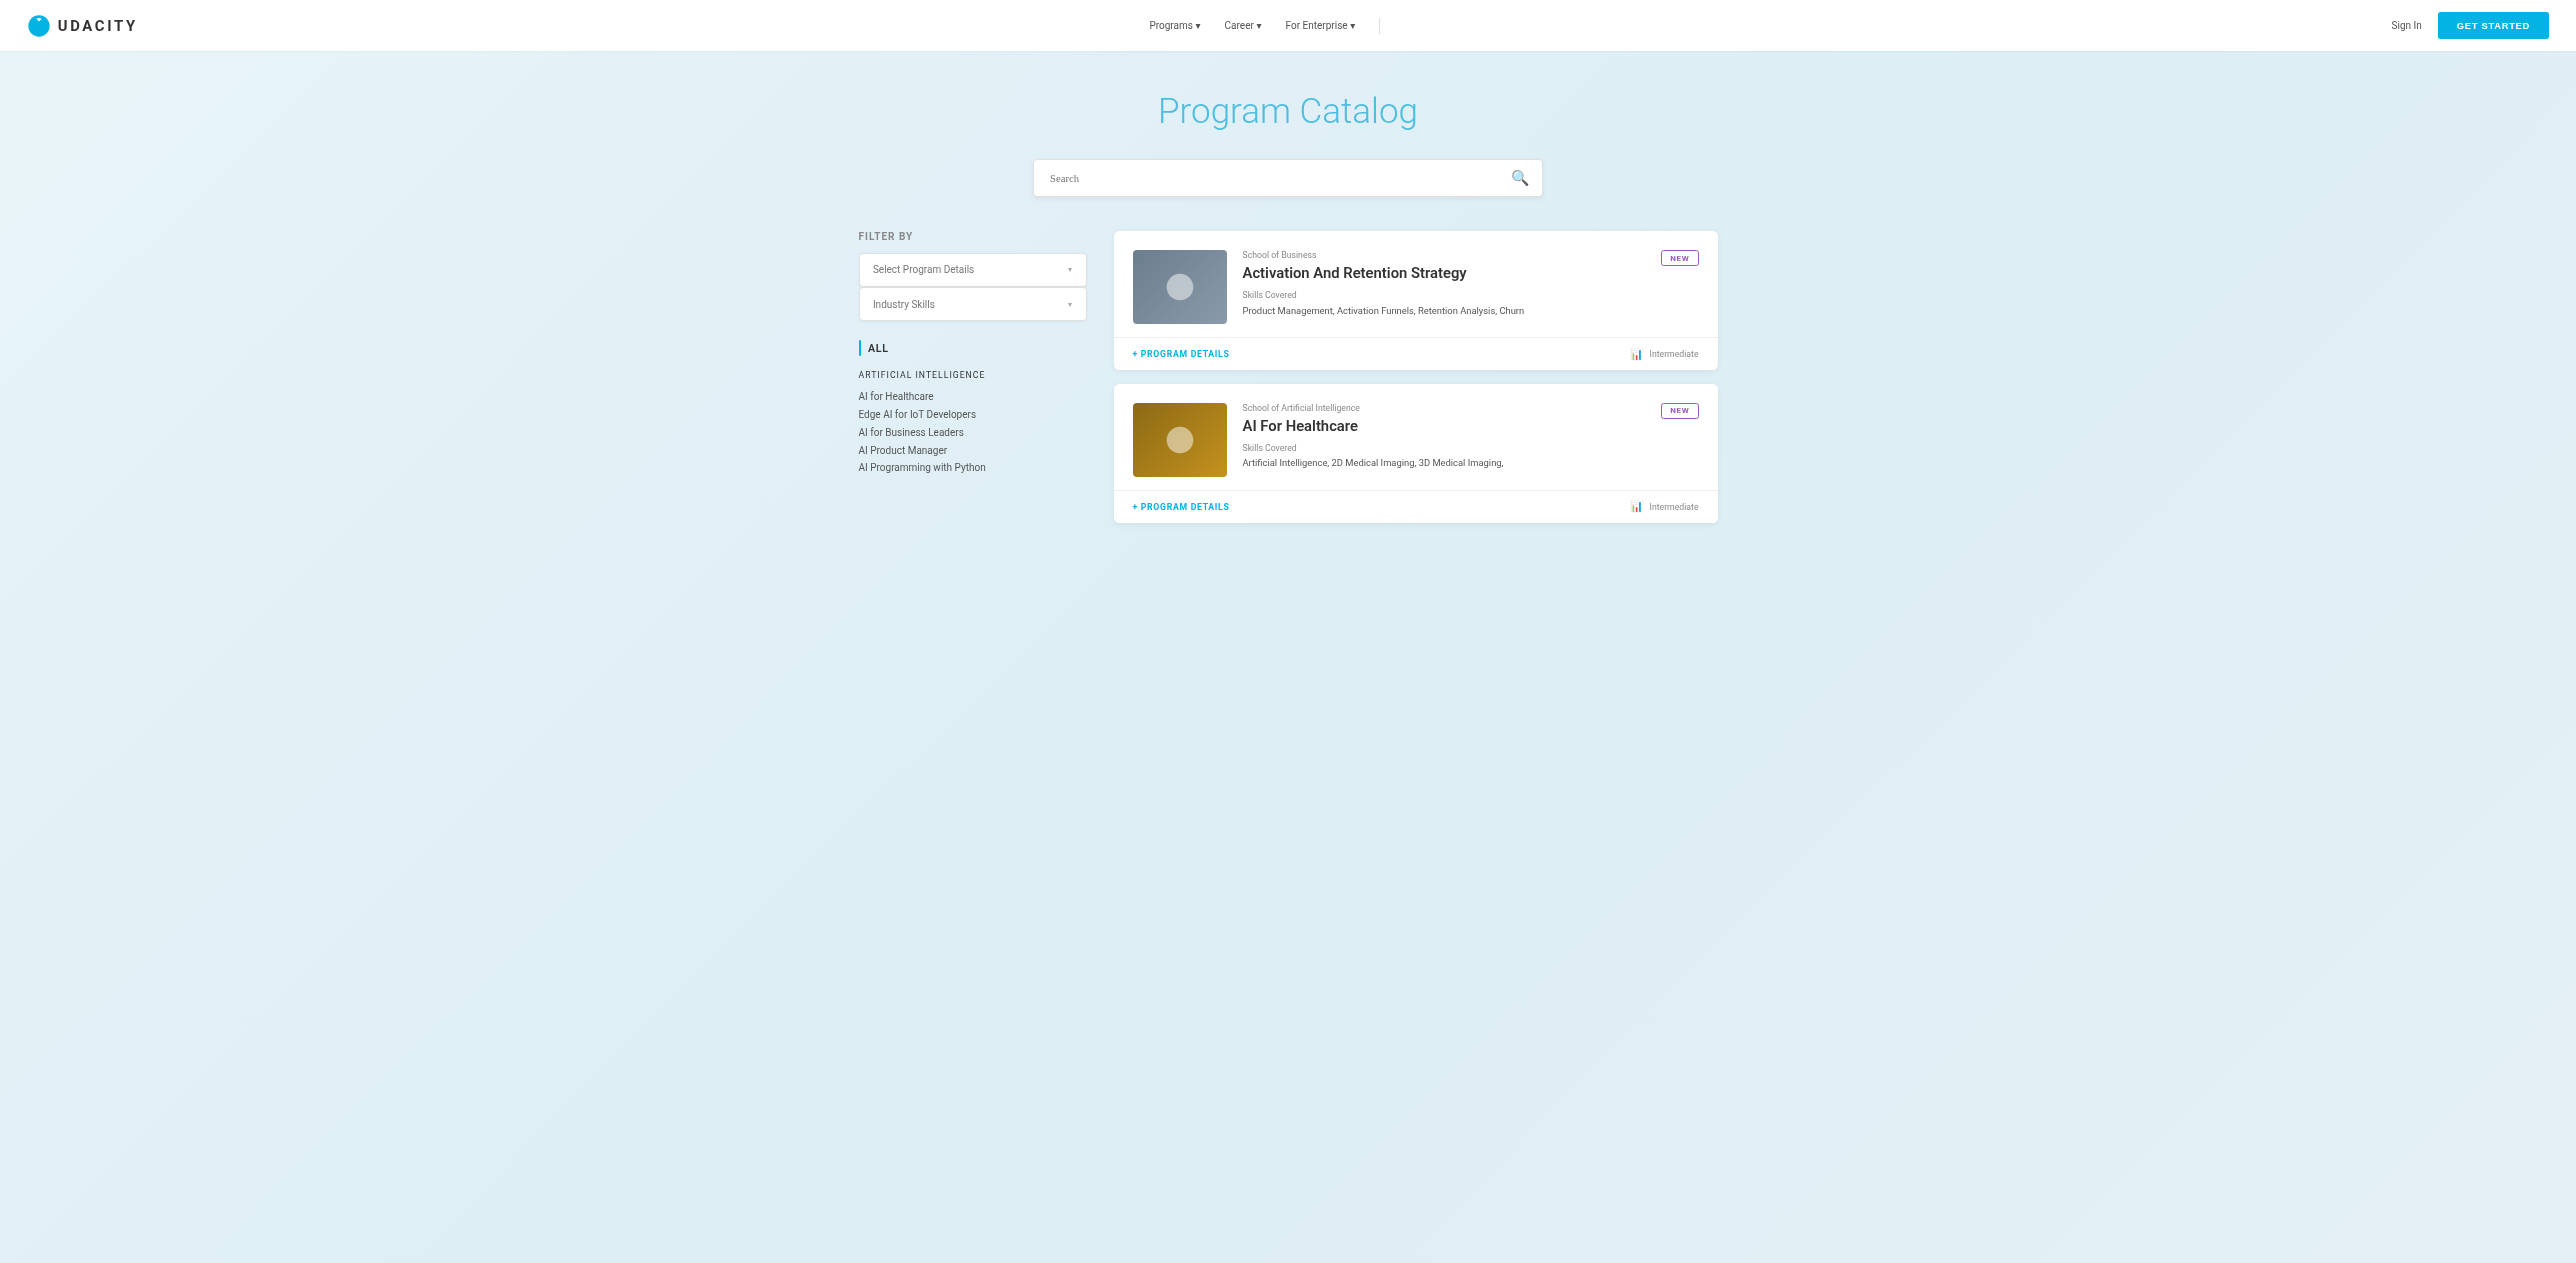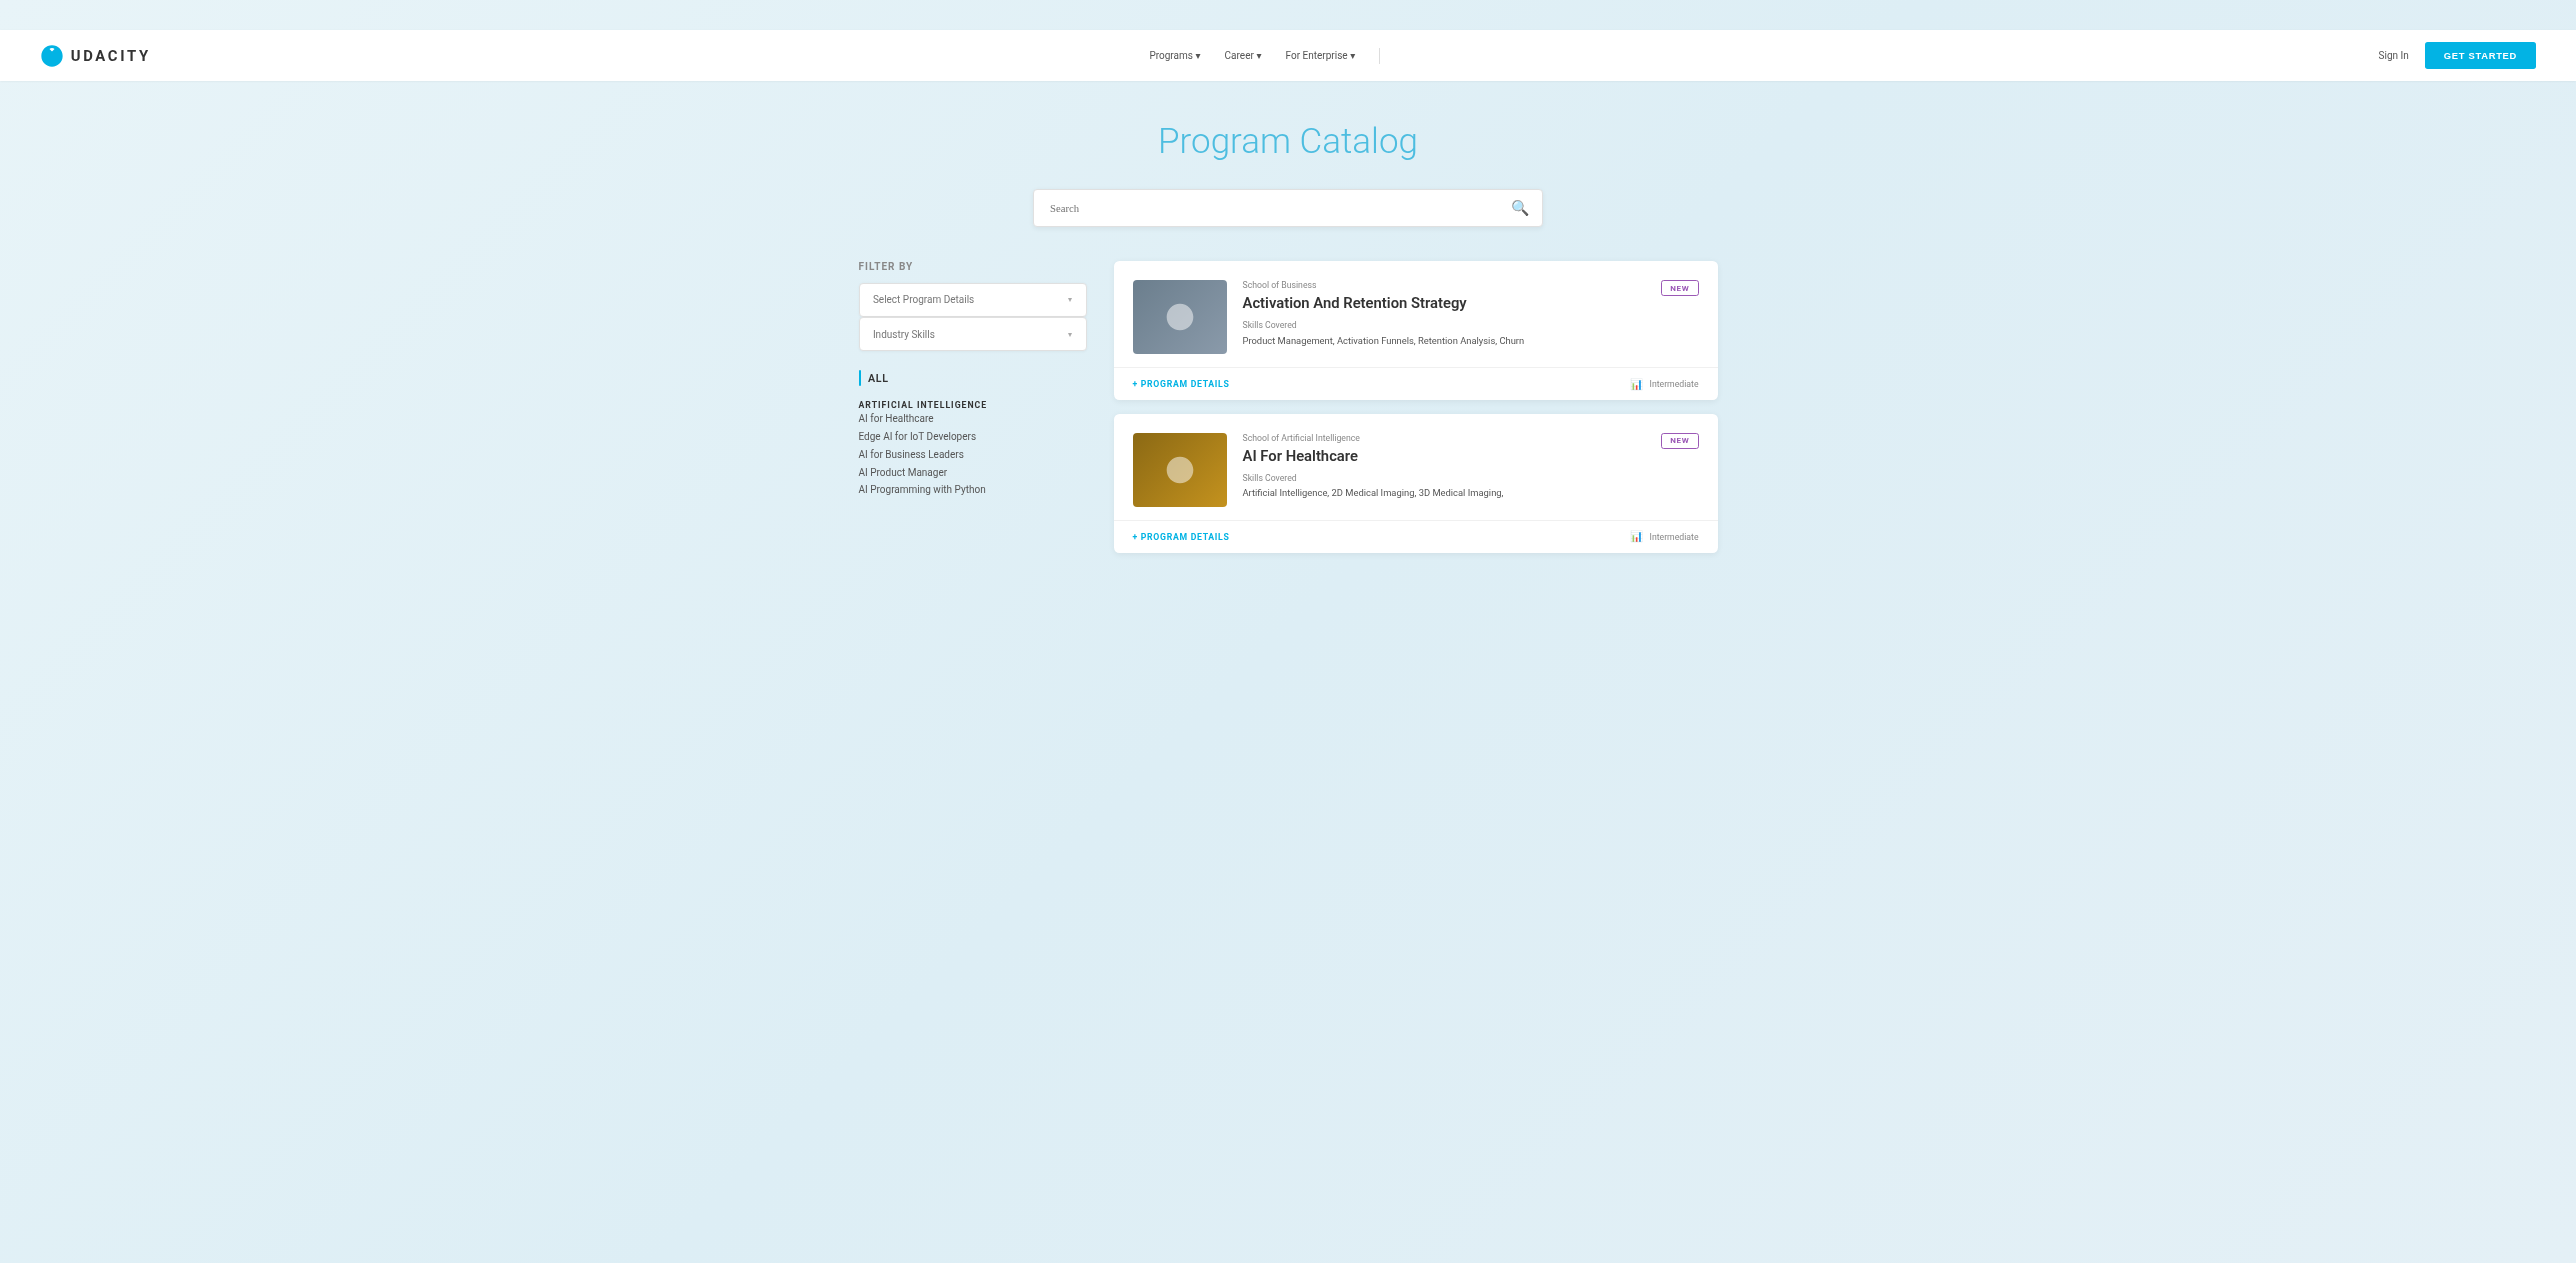--- a/index.html
+++ b/index.html
@@ -8,24 +8,23 @@
       background: linear-gradient(135deg, #e8f4f8 0%, #ddeef5 50%, #e4f0f6 100%);
       min-height: 100vh;
       color: #333;
     }
 
     
     .navbar {
       display: flex;
       align-items: center;
       justify-content: space-between;
-      padding: 12px 40px;
+      padding: 12px 27px;
       background: white;
       box-shadow: 0 0.7px 2.7px rgba(0,0,0,0.08);
-      margin-top: 30px;
     }
     .logo-area {
       display: flex;
       align-items: center;
       gap: 6.7px;
     }
     .logo-icon {
       width: 24px;
       height: 24px;
     }
@@ -182,23 +181,24 @@
       font-weight: 600;
       color: #333;
       letter-spacing: 0.7px;
     }
 
     .sidebar-category {
       margin-bottom: 13.4px;
     }
     .sidebar-category-title {
       font-size: 8.7px;
-      font-weight: 700;
+      font-weight: 400;
       letter-spacing: 1px;
       color: #333;
+      margin-bottom: 8px;
       text-transform: uppercase;
     }
     .sidebar-item {
       font-size: 10px;
       color: #555;
       padding: 3.4px 0;
       cursor: pointer;
     }
 
     

